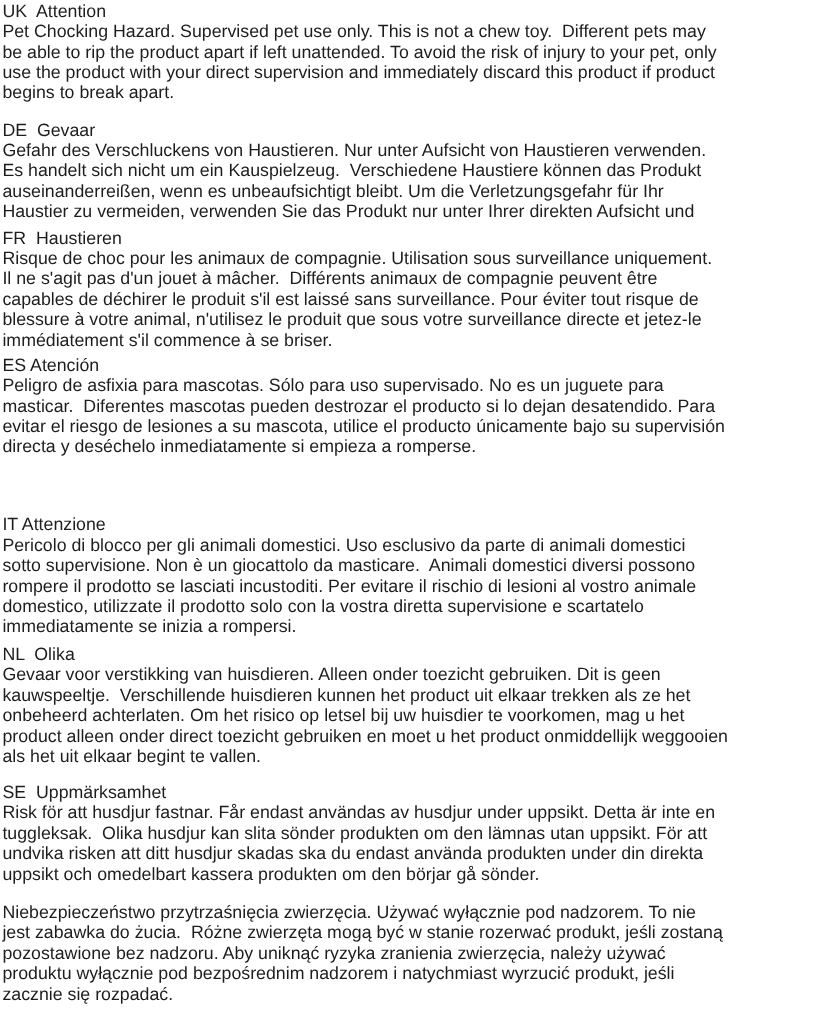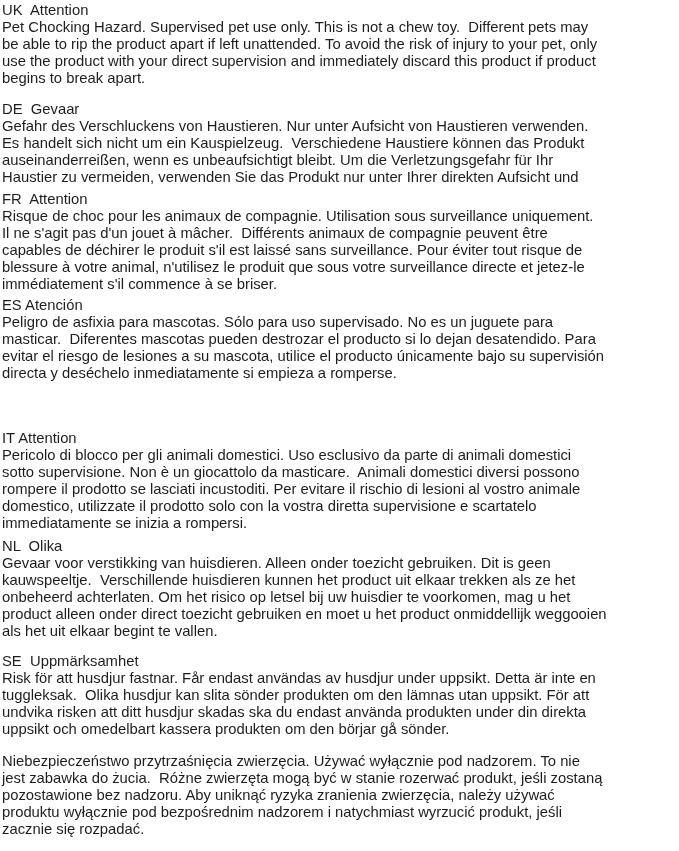--- a/index.html
+++ b/index.html
@@ -51,38 +51,38 @@
 
   <section class="warn-section">
     <div class="heading">DE  Gevaar</div>
     <div class="body">Gefahr des Verschluckens von Haustieren. Nur unter Aufsicht von Haustieren verwenden.
 Es handelt sich nicht um ein Kauspielzeug.  Verschiedene Haustiere können das Produkt
 auseinanderreißen, wenn es unbeaufsichtigt bleibt. Um die Verletzungsgefahr für Ihr
 Haustier zu vermeiden, verwenden Sie das Produkt nur unter Ihrer direkten Aufsicht und</div>
   </section>
 
   <section class="warn-section">
-    <div class="heading">FR  Attention</div>
+    <div class="heading">FR  Haustieren</div>
     <div class="body">Risque de choc pour les animaux de compagnie. Utilisation sous surveillance uniquement.
 Il ne s'agit pas d'un jouet à mâcher.  Différents animaux de compagnie peuvent être
 capables de déchirer le produit s'il est laissé sans surveillance. Pour éviter tout risque de
 blessure à votre animal, n'utilisez le produit que sous votre surveillance directe et jetez-le
 immédiatement s'il commence à se briser.</div>
   </section>
 
   <section class="warn-section">
     <div class="heading">ES Atención</div>
     <div class="body">Peligro de asfixia para mascotas. Sólo para uso supervisado. No es un juguete para
 masticar.  Diferentes mascotas pueden destrozar el producto si lo dejan desatendido. Para
 evitar el riesgo de lesiones a su mascota, utilice el producto únicamente bajo su supervisión
 directa y deséchelo inmediatamente si empieza a romperse.</div>
   </section>
 
   <section class="warn-section">
-    <div class="heading">IT Attention</div>
+    <div class="heading">IT Attenzione</div>
     <div class="body">Pericolo di blocco per gli animali domestici. Uso esclusivo da parte di animali domestici
 sotto supervisione. Non è un giocattolo da masticare.  Animali domestici diversi possono
 rompere il prodotto se lasciati incustoditi. Per evitare il rischio di lesioni al vostro animale
 domestico, utilizzate il prodotto solo con la vostra diretta supervisione e scartatelo
 immediatamente se inizia a rompersi.</div>
   </section>
 
   <section class="warn-section">
     <div class="heading">NL  Olika</div>
     <div class="body">Gevaar voor verstikking van huisdieren. Alleen onder toezicht gebruiken. Dit is geen

